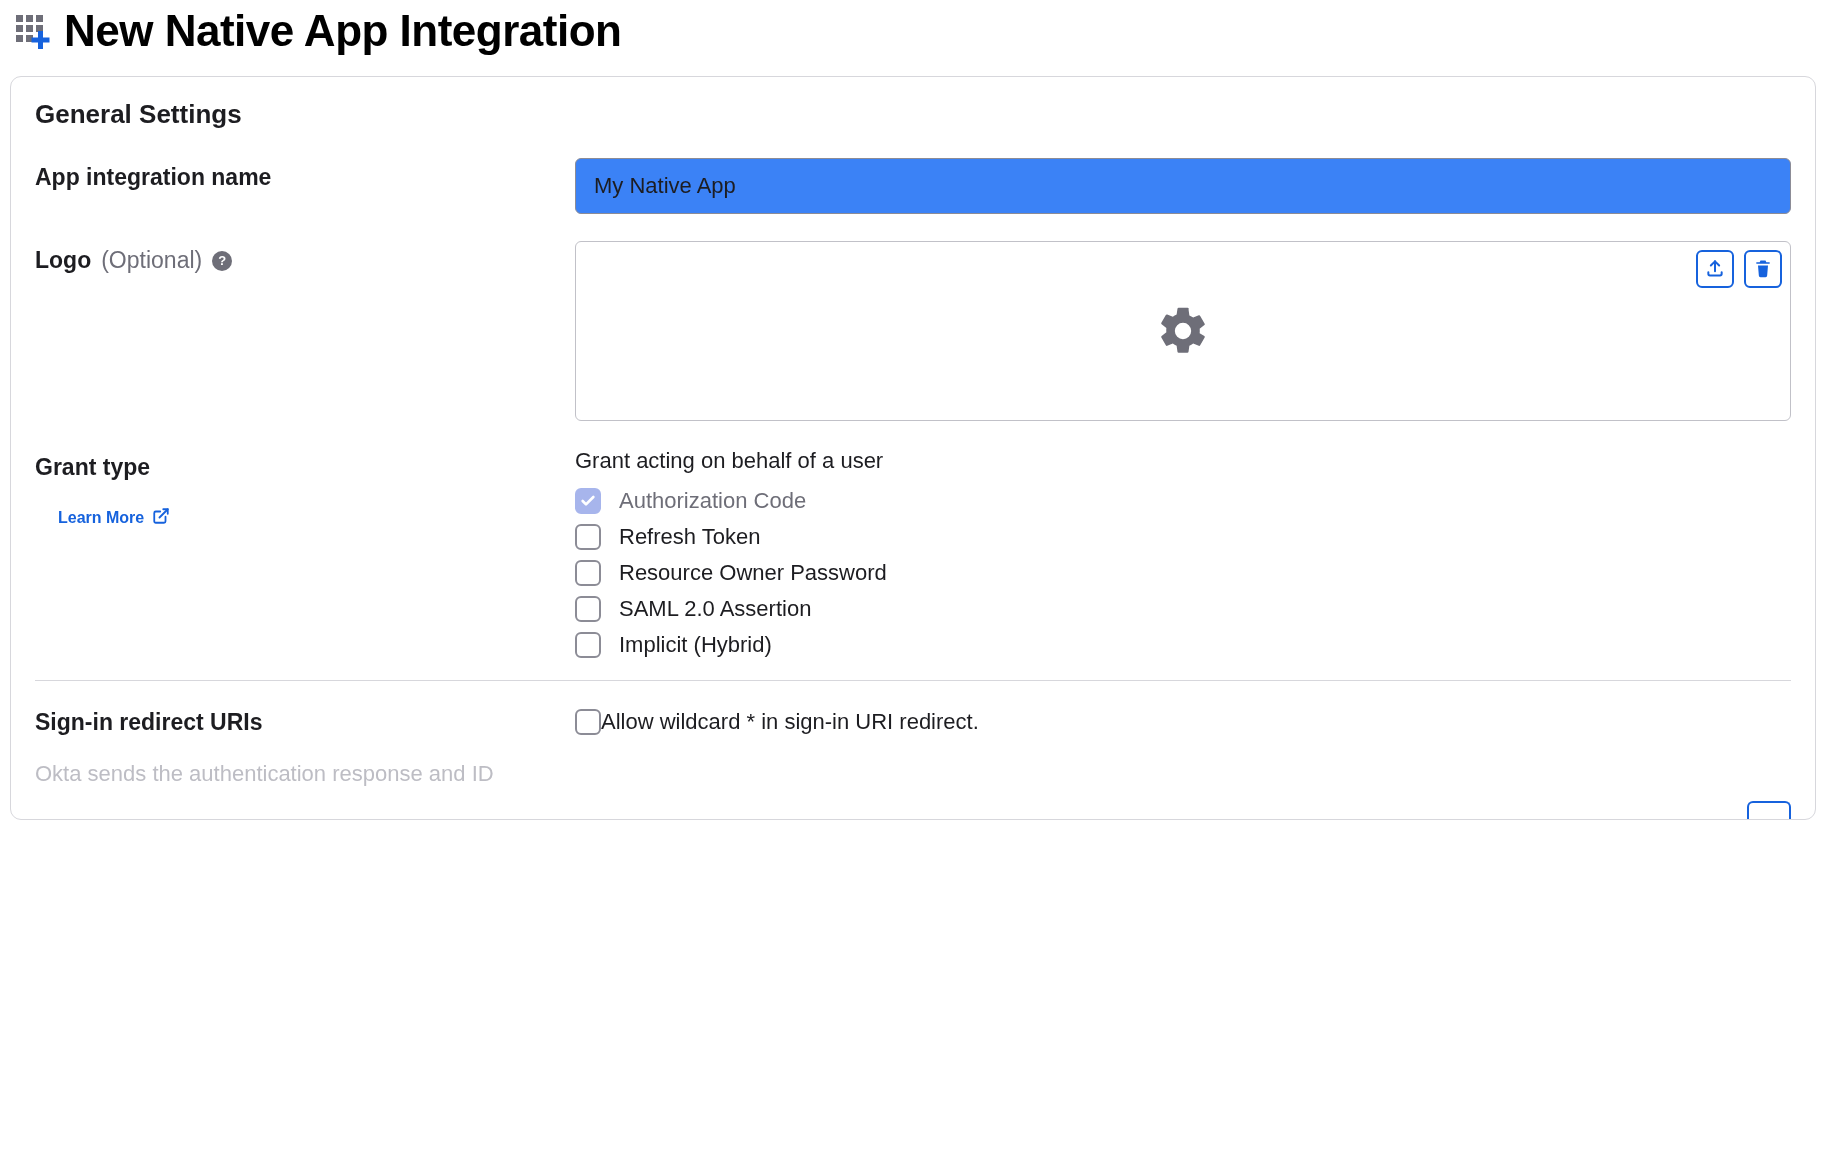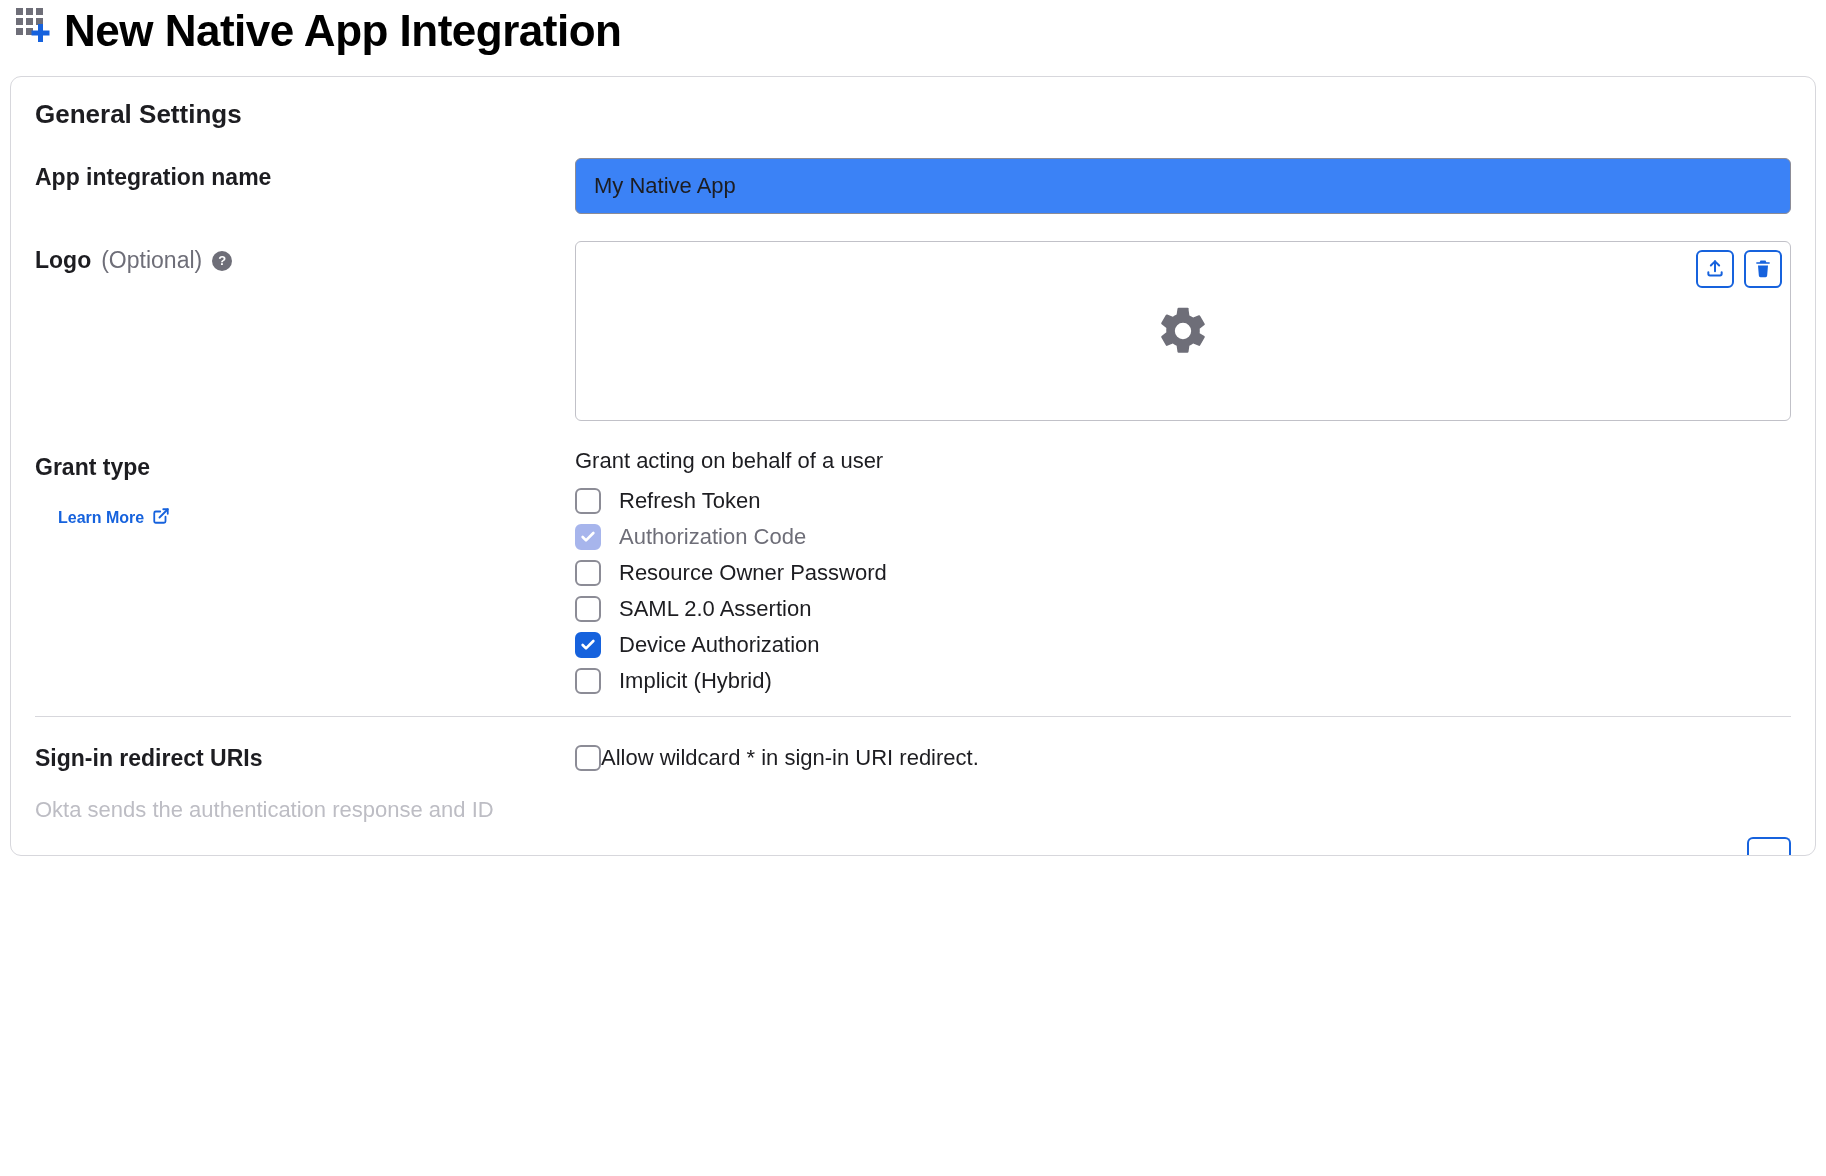--- a/index.html
+++ b/index.html
@@ -4,20 +4,21 @@
   <style>
     * { box-sizing: border-box; margin: 0; padding: 0; }
     body {
       font-family: -apple-system, BlinkMacSystemFont, "Segoe UI", Helvetica, Arial, sans-serif;
       color: #1d1d21;
       background: #fff;
       padding: 0 10px;
     }
     .page-header {
       display: flex;
+      align-items: center;
       gap: 14px;
       padding: 6px 0 20px 4px;
     }
     .app-grid-icon {
       width: 36px;
       height: 36px;
       position: relative;
       display: inline-block;
     }
     .app-grid-icon svg { display: block; }
@@ -284,46 +285,38 @@
               <line x1="10" y1="14" x2="21" y2="3"></line>
             </svg>
           </span>
         </a>
       </div>
     </div>
     <div class="form-field-col">
       <div class="grant-heading">Grant acting on behalf of a user</div>
       <div class="check-list" id="grant-list">
           <div class="check-item">
-            <span class="cbox"></span>
-            <span class="check-label">Refresh Token</span>
-          </div>
-          <div class="check-item">
             <span class="cbox checked-disabled">
               <svg width="16" height="16" viewBox="0 0 24 24" fill="none" stroke="#fff" stroke-width="4" stroke-linecap="round" stroke-linejoin="round">
                 <polyline points="20 6 9 17 4 12"></polyline>
               </svg>
             </span>
             <span class="check-label muted">Authorization Code</span>
           </div>
           <div class="check-item">
             <span class="cbox"></span>
+            <span class="check-label">Refresh Token</span>
+          </div>
+          <div class="check-item">
+            <span class="cbox"></span>
             <span class="check-label">Resource Owner Password</span>
           </div>
           <div class="check-item">
             <span class="cbox"></span>
             <span class="check-label">SAML 2.0 Assertion</span>
-          </div>
-          <div class="check-item">
-            <span class="cbox checked">
-              <svg width="16" height="16" viewBox="0 0 24 24" fill="none" stroke="#fff" stroke-width="4" stroke-linecap="round" stroke-linejoin="round">
-                <polyline points="20 6 9 17 4 12"></polyline>
-              </svg>
-            </span>
-            <span class="check-label">Device Authorization</span>
           </div>
           <div class="check-item">
             <span class="cbox"></span>
             <span class="check-label">Implicit (Hybrid)</span>
           </div>
         </div>
     </div>
   </div>
 
   <div class="divider"></div>

